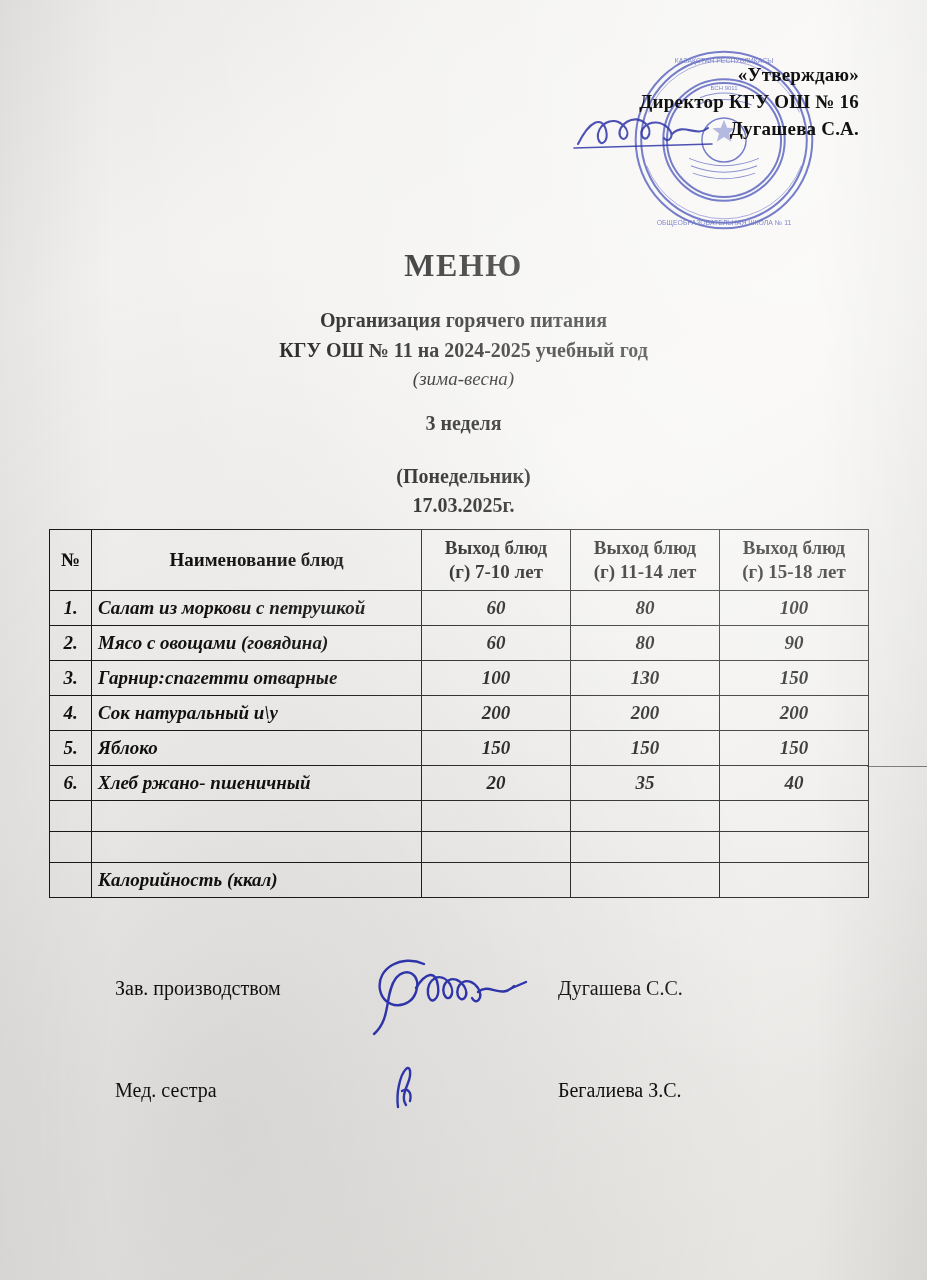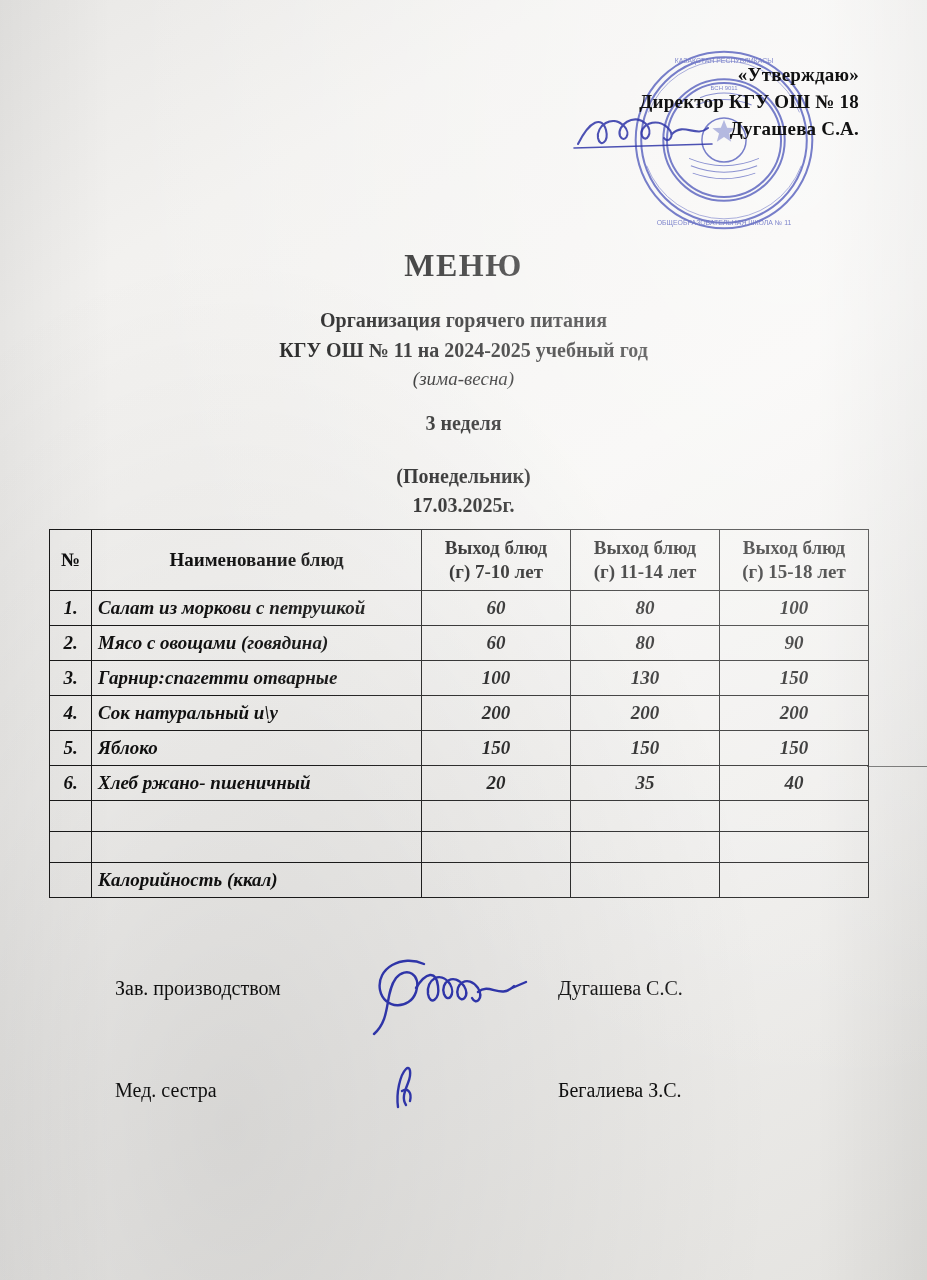--- a/index.html
+++ b/index.html
@@ -240,21 +240,21 @@
   <svg class="sig-director" viewBox="0 0 180 52" xmlns="http://www.w3.org/2000/svg">
     <g fill="none" stroke="#2f35a8" stroke-width="2.1" stroke-linecap="round">
       <path d="M6 40 C18 16, 30 12, 34 26 C37 38, 28 44, 26 34 C24 22, 40 10, 52 22 C60 30, 52 40, 48 32 C44 22, 62 8, 74 20 C82 28, 74 40, 70 32 C66 22, 84 12, 96 24 C104 32, 96 40, 92 34"></path>
       <path d="M100 30 C112 18, 124 34, 136 24"></path>
       <path d="M2 44 L140 40" stroke-width="1.6"></path>
     </g>
   </svg>
 
   <div class="approval">
     <div>«Утверждаю»</div>
-    <div>Директор КГУ ОШ № 18</div>
+    <div>Директор КГУ ОШ № 16</div>
     <div>Дугашева С.А.</div>
   </div>
 
   <div class="title-main">МЕНЮ</div>
 
   <div class="subtitle">
     <div>Организация горячего питания</div>
     <div>КГУ ОШ № 11 на 2024-2025 учебный год</div>
     <div class="season">(зима-весна)</div>
   </div>

